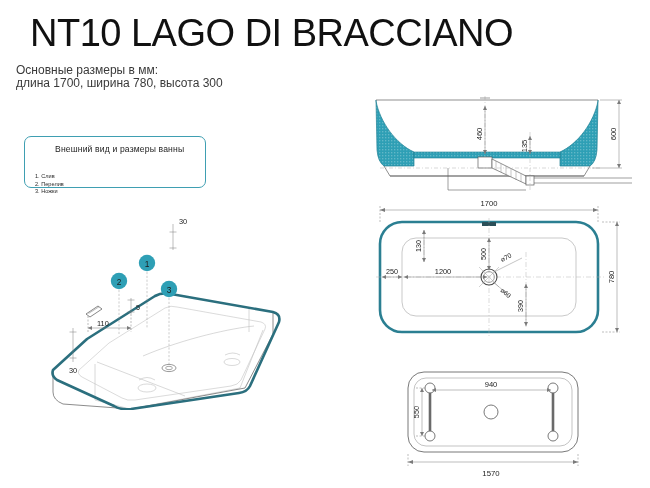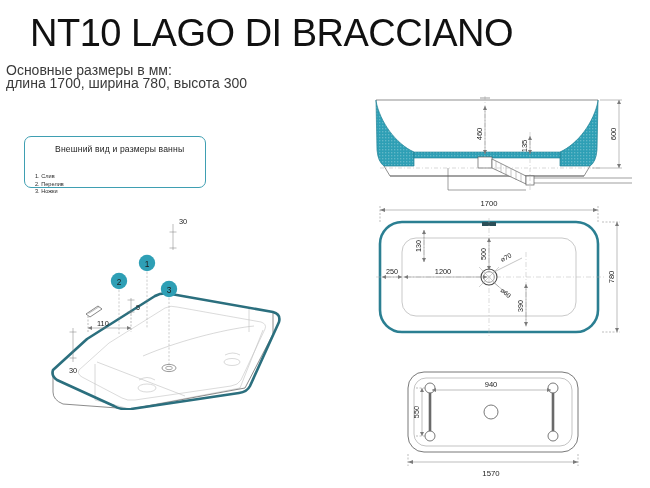--- a/index.html
+++ b/index.html
@@ -31,23 +31,23 @@
     font-size: 38px;
     line-height: 42px;
     font-weight: 400;
     letter-spacing: -0.5px;
     color: #111111;
     white-space: nowrap;
     font-family: "Liberation Sans", sans-serif;
   }
   .subtitle {
     position: absolute;
-    left: 6px;
+    left: 16px;
     top: 64px;
-    font-size: 14px;
+    font-size: 12px;
     line-height: 12.5px;
     color: #3a3a3a;
   }
 
   
   .legend-card {
     position: absolute;
     left: 24px;
     top: 136px;
     width: 182px;

